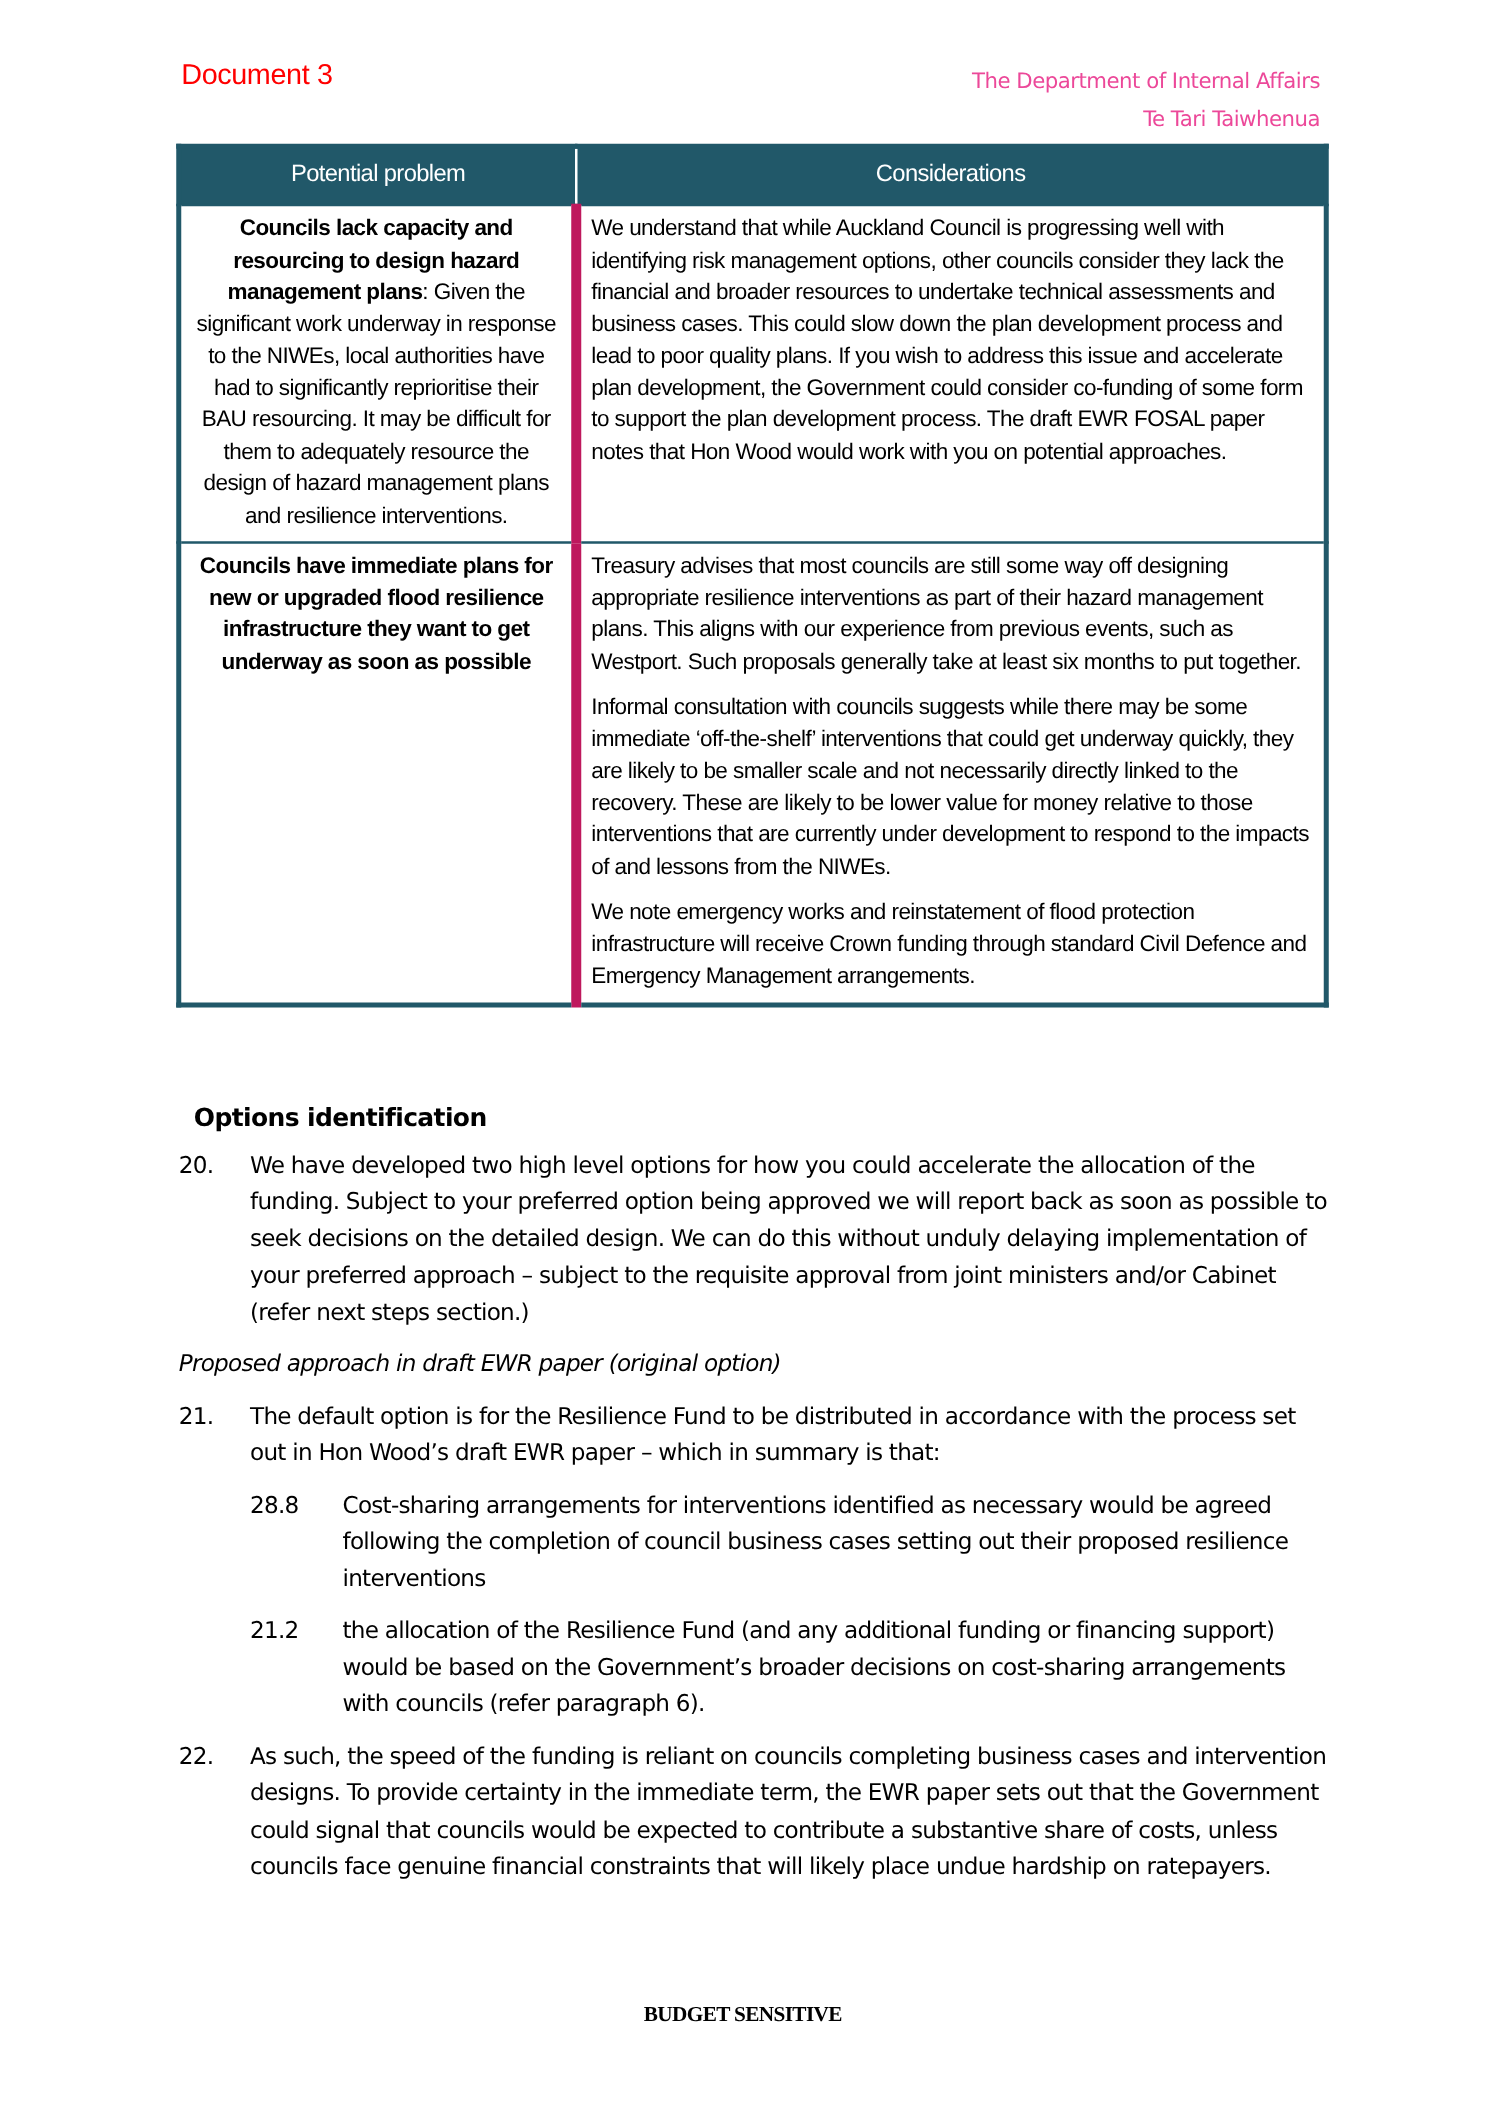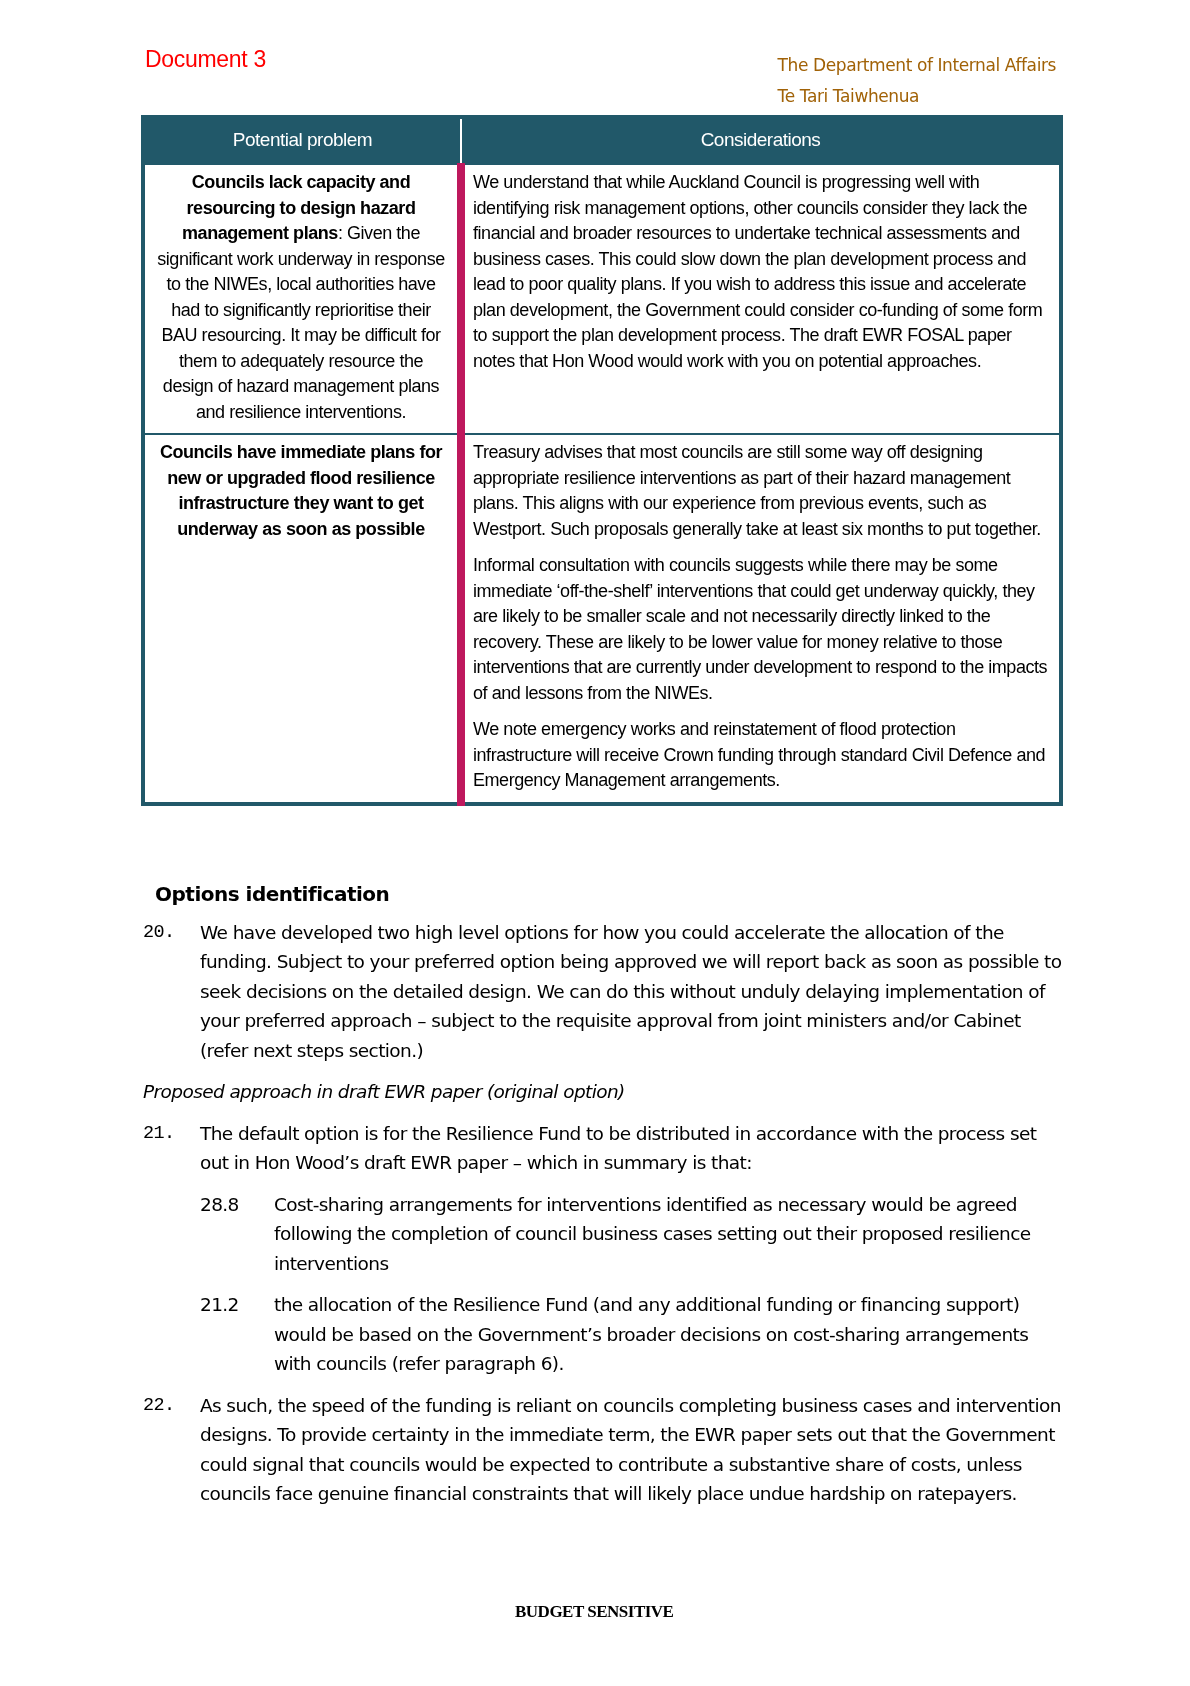--- a/index.html
+++ b/index.html
@@ -5,22 +5,22 @@
   html, body { margin: 0; padding: 0; background: #ffffff; }
   body { width: 1190px; height: 1686px; position: relative; overflow: hidden; color: #000; }
   .page { position: absolute; left: 0; top: 0; width: 1190px; height: 1686px; }
 
   .doc-label {
     position: absolute; left: 145px; top: 46px;
     font-family: "Liberation Sans", sans-serif; font-size: 23px; color: #ff0000;
     letter-spacing: -0.3px;
   }
   .agency {
-    position: absolute; right: 134px; top: 50px; text-align: left;
-    font-family: "DejaVu Sans", sans-serif; font-size: 17px; color: #a16207;
+    position: absolute; right: 134px; top: 50px; text-align: right;
+    font-family: "DejaVu Sans", sans-serif; font-size: 17px; color: #ec4899;
     line-height: 31px; letter-spacing: -0.4px;
   }
 
   table.problems {
     position: absolute; left: 141px; top: 115px; width: 922px;
     border-collapse: collapse;
     font-family: "Liberation Sans", sans-serif;
     font-size: 18px; line-height: 25.5px;
     border: 4px solid #215869;
   }
@@ -40,21 +40,21 @@
   .cell-p:last-child { margin-bottom: 0; }
   b.lead { font-weight: bold; }
 
   .body-text {
     position: absolute; left: 143px; top: 880px; width: 920px;
     font-family: "DejaVu Sans", sans-serif; font-size: 18.5px; line-height: 29.5px;
     letter-spacing: -0.6px;
   }
   .section-heading { font-weight: bold; font-size: 20px; margin: 0 0 8px 12px; letter-spacing: -0.5px; }
   .para { display: flex; margin: 0 0 12px 0; }
-  .para .num { width: 57px; flex: 0 0 57px; font-family: Liberation Mono, monospace; }
+  .para .num { width: 57px; flex: 0 0 57px; }
   .para .txt { flex: 1; }
   .subhead { font-style: italic; margin: 0 0 12px 0; }
   .subpara { display: flex; margin: 0 0 12px 57px; }
   .subpara .num { width: 74px; flex: 0 0 74px; }
   .subpara .txt { flex: 1; }
 
   .footer-sensitive {
     position: absolute; left: 515px; top: 1602px;
     font-family: Liberation Serif, serif; font-weight: bold; font-size: 17px; letter-spacing: -0.5px;
   }

